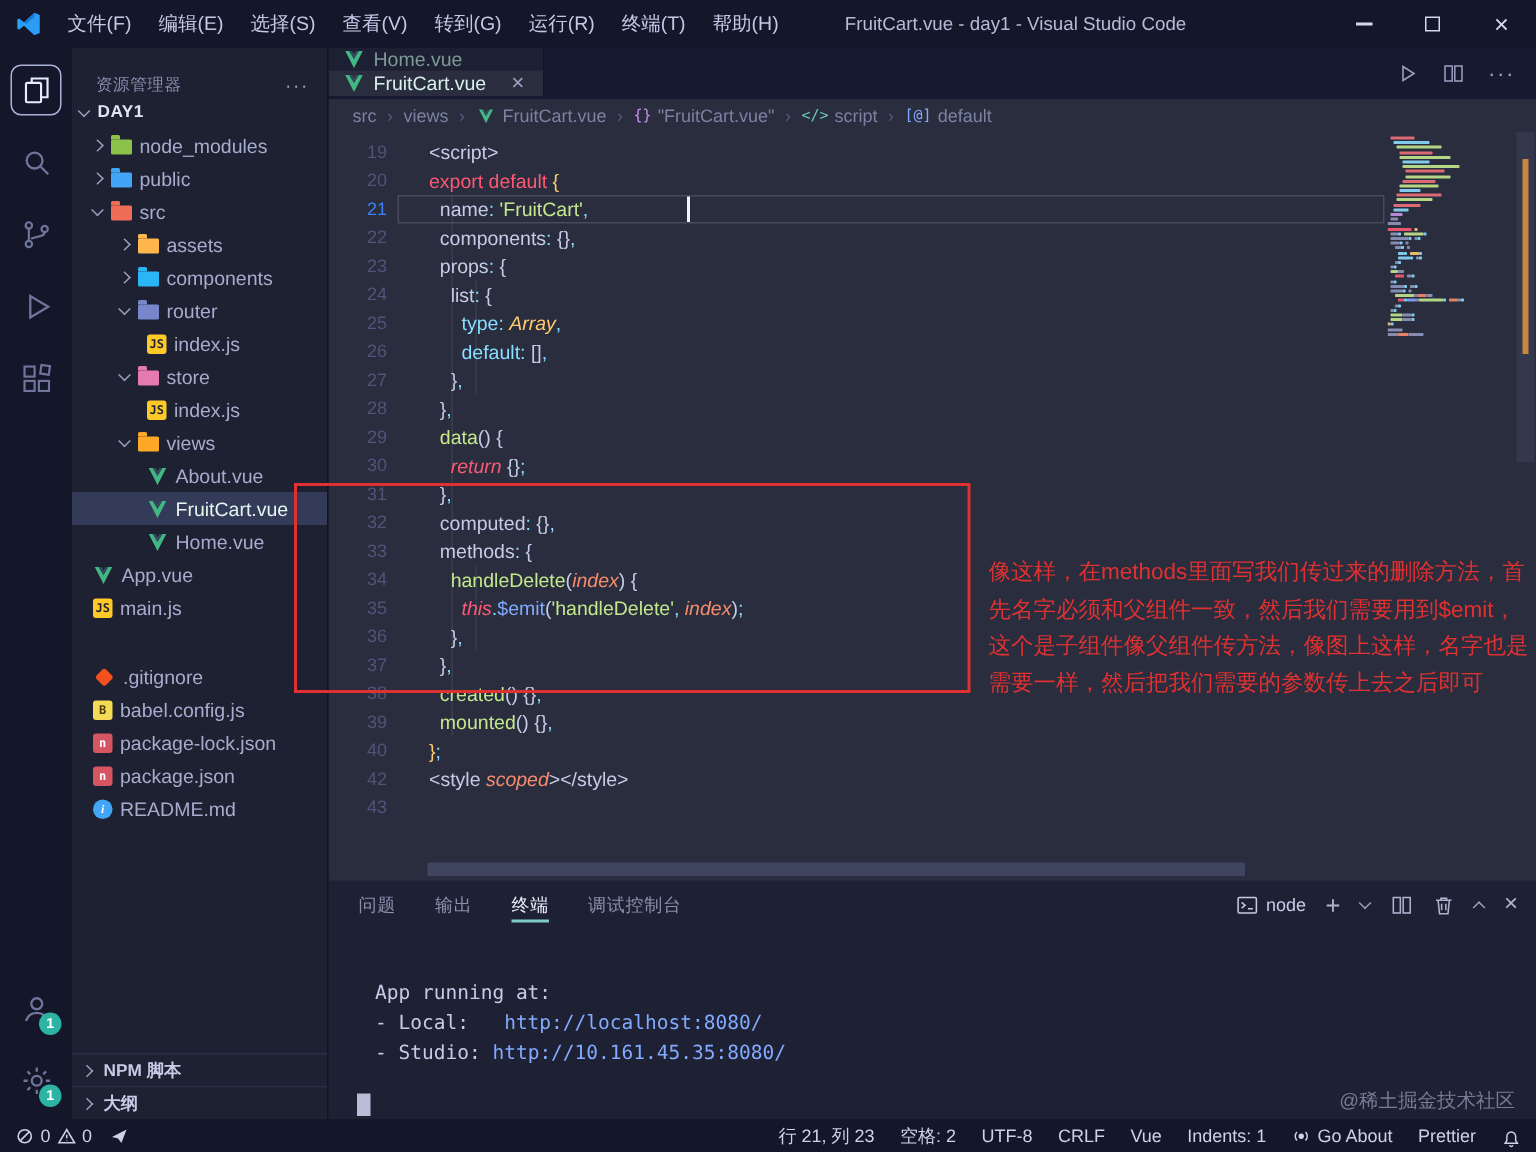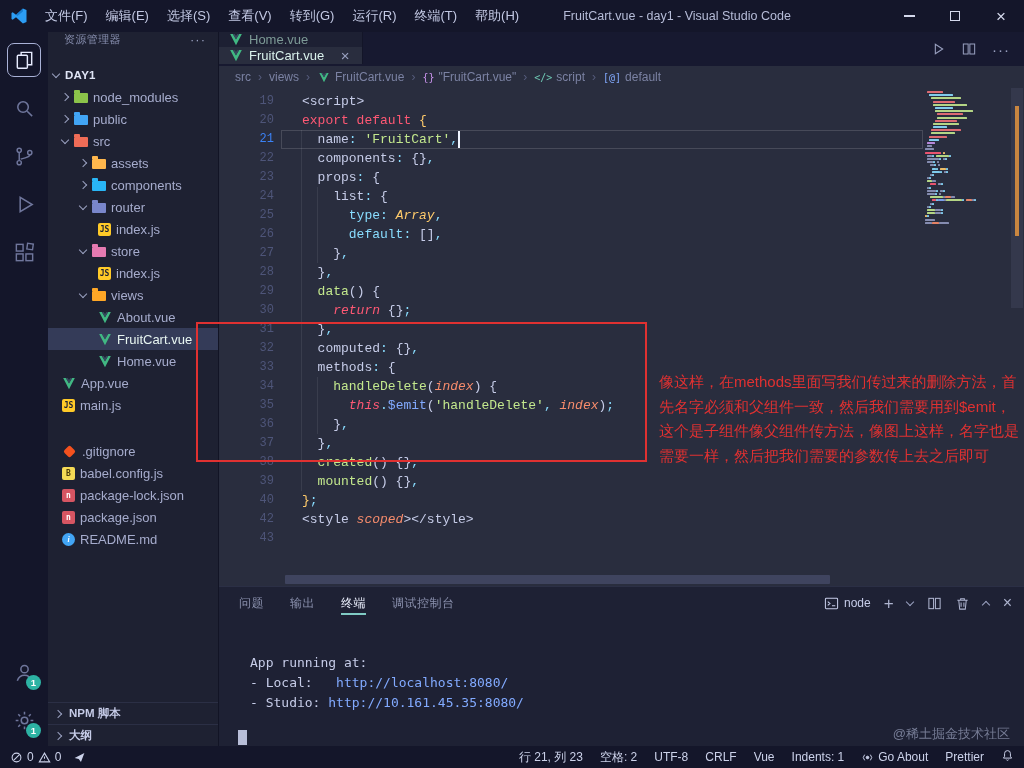--- a/index.html
+++ b/index.html
@@ -24,21 +24,21 @@
   .act-item{width:48px;height:48px;display:flex;align-items:center;justify-content:center;color:#6f769c;position:relative;cursor:pointer}
   .act-item svg{width:23px;height:23px}
   .act-item.active{color:#e8ecff}
   .act-frame{position:absolute;width:34px;height:34px;border:1.2px solid #a9b1d6;border-radius:7px;display:none}
   .act-item.active .act-frame{display:block}
   .act-bottom{margin-top:auto;display:flex;flex-direction:column;align-items:center;padding-bottom:2px}
   .act-badge{position:absolute;right:7px;bottom:6px;min-width:15px;height:15px;border-radius:8px;background:var(--badge_teal,#2db3a4);color:#fff;font-size:9.5px;font-weight:bold;display:flex;align-items:center;justify-content:center;padding:0 3px}
 
   
   .sidebar{position:absolute;top:32px;bottom:22px;left:48px;width:171px;background:#1e2132;border-right:1px solid #121425;z-index:5}
-  .sb-header{display:flex;justify-content:space-between;align-items:flex-start;height:32px;padding:0 12px 0 16px;font-size:11px;color:#868dad;letter-spacing:.4px}
+  .sb-header{display:flex;justify-content:space-between;align-items:flex-end;height:32px;padding:0 12px 0 16px;font-size:11px;color:#868dad;letter-spacing:.4px}
   .sb-more{font-size:13px;color:#9aa1c0;letter-spacing:1px;cursor:pointer}
   .sb-section{display:flex;align-items:center;gap:5px;height:22px;padding-left:5px;font-size:11.5px;font-weight:bold;color:#e0e5f6;letter-spacing:.3px;cursor:pointer}
   .file-tree{font-size:13px;color:#a6accd}
   .tree-row{display:flex;align-items:center;height:22px;gap:5px;cursor:pointer;white-space:nowrap}
   .tree-row.selected{background:#343b58;color:#e7f5f1}
   .chev{width:6px;height:6px;border-right:1.3px solid #9aa1c0;border-bottom:1.3px solid #9aa1c0;display:inline-block;transform:rotate(-45deg);flex:none;margin-right:1px}
   .chev.down{transform:rotate(45deg);margin-top:-3px}
   .chev.up{transform:rotate(225deg);margin-top:3px}
   .folder{width:14px;height:10px;border-radius:1px;position:relative;flex:none;margin-top:2px}
   .folder:before{content:"";position:absolute;top:-3px;left:0;width:6px;height:3px;border-radius:1px 1px 0 0;background:inherit}
@@ -59,21 +59,21 @@
   .tab .close{margin-left:8px;font-size:15px;color:#9aa1c0;width:14px;text-align:center}
   .tab-actions{margin-left:auto;display:flex;align-items:center;gap:15px;padding-right:14px;color:#9aa1c0}
   .tab-actions svg{width:16px;height:16px}
   .dots{font-size:15px;letter-spacing:1px}
   .breadcrumbs{height:22px;display:flex;align-items:center;gap:7px;padding-left:16px;font-size:12px;color:#7b82a3;background:#292d3e}
   .crumb{display:flex;align-items:center;gap:4px;cursor:pointer;white-space:nowrap}
   .crumb-sep{color:#565c7d}
   .crumb-glyph{font-size:10px;font-family:"DejaVu Sans Mono",monospace}
 
   .code-region{position:absolute;top:56px;left:0;right:0;bottom:0;overflow:hidden}
-  .code-lines{position:absolute;top:4px;left:16px;right:99px;font-family:Liberation Mono, monospace;font-size:13px;line-height:19px}
+  .code-lines{position:absolute;top:4px;left:0;right:99px;font-family:Liberation Sans, sans-serif;font-size:13px;line-height:19px}
   .code-line{display:flex;height:19px;position:relative}
   .code-line .gutter{width:48px;flex:none;text-align:right;color:#4e5579;font-size:12px;padding-right:9px}
   .code-line.current .gutter{color:#3b82f6}
   .code-line.current:after{content:"";position:absolute;left:46px;right:2px;top:0;bottom:0;border:1px solid rgba(255,255,255,.14);pointer-events:none}
   .code-text{white-space:pre}
   .code-text{padding-left:19px}
   .tk-p{color:#c6cce8}.tk-kw{color:#ff5874}.tk-kwi{color:#ff5874;font-style:italic}
   .tk-str{color:#c3e88d}.tk-fn{color:#c3e88d}.tk-call{color:#82aaff}
   .tk-typ{color:#ffcb6b;font-style:italic}.tk-prm{color:#f78c6c;font-style:italic}
   .tk-cy{color:#89ddff}.tk-gold{color:#ffcb6b}.tk-attr{color:#f78c6c;font-style:italic}
@@ -105,21 +105,21 @@
   .t-link{color:var(--link_blue,#82aaff)}
   .t-cursor-row{margin-top:14px;margin-left:-12px}
   .t-cursor{display:inline-block;width:9px;height:15px;background:#b8bed8;vertical-align:middle}
   .watermark{position:absolute;right:14px;bottom:3px;font-size:13px;color:#767c95}
 
   
   .statusbar{position:absolute;left:0;right:0;bottom:0;height:22px;background:#14162a;display:flex;align-items:center;font-size:12px;color:#ccd2ea;z-index:8;padding:0 10px}
   .sb-left{display:flex;align-items:center;gap:12px}
   .sb-cell{display:flex;align-items:center;gap:4px;cursor:pointer;white-space:nowrap}
   .sb-cell svg{width:13px;height:13px}
-  .sb-right{margin-left:auto;display:flex;align-items:flex-start;gap:17px}
+  .sb-right{margin-left:auto;display:flex;align-items:flex-end;gap:17px}
 
   
   .annotation-box{position:absolute;left:196px;top:322px;width:451px;height:140px;border:2px solid var(--annotation_red,#e03131);z-index:9;pointer-events:none}
   .annotation-text{position:absolute;left:659px;top:370px;width:362px;z-index:9;color:var(--annotation_red,#e03131);font-size:15px;line-height:24.5px;font-weight:500}
 </style>
 </head>
 <body>
 
 <header class="titlebar">
   <span class="logo">

